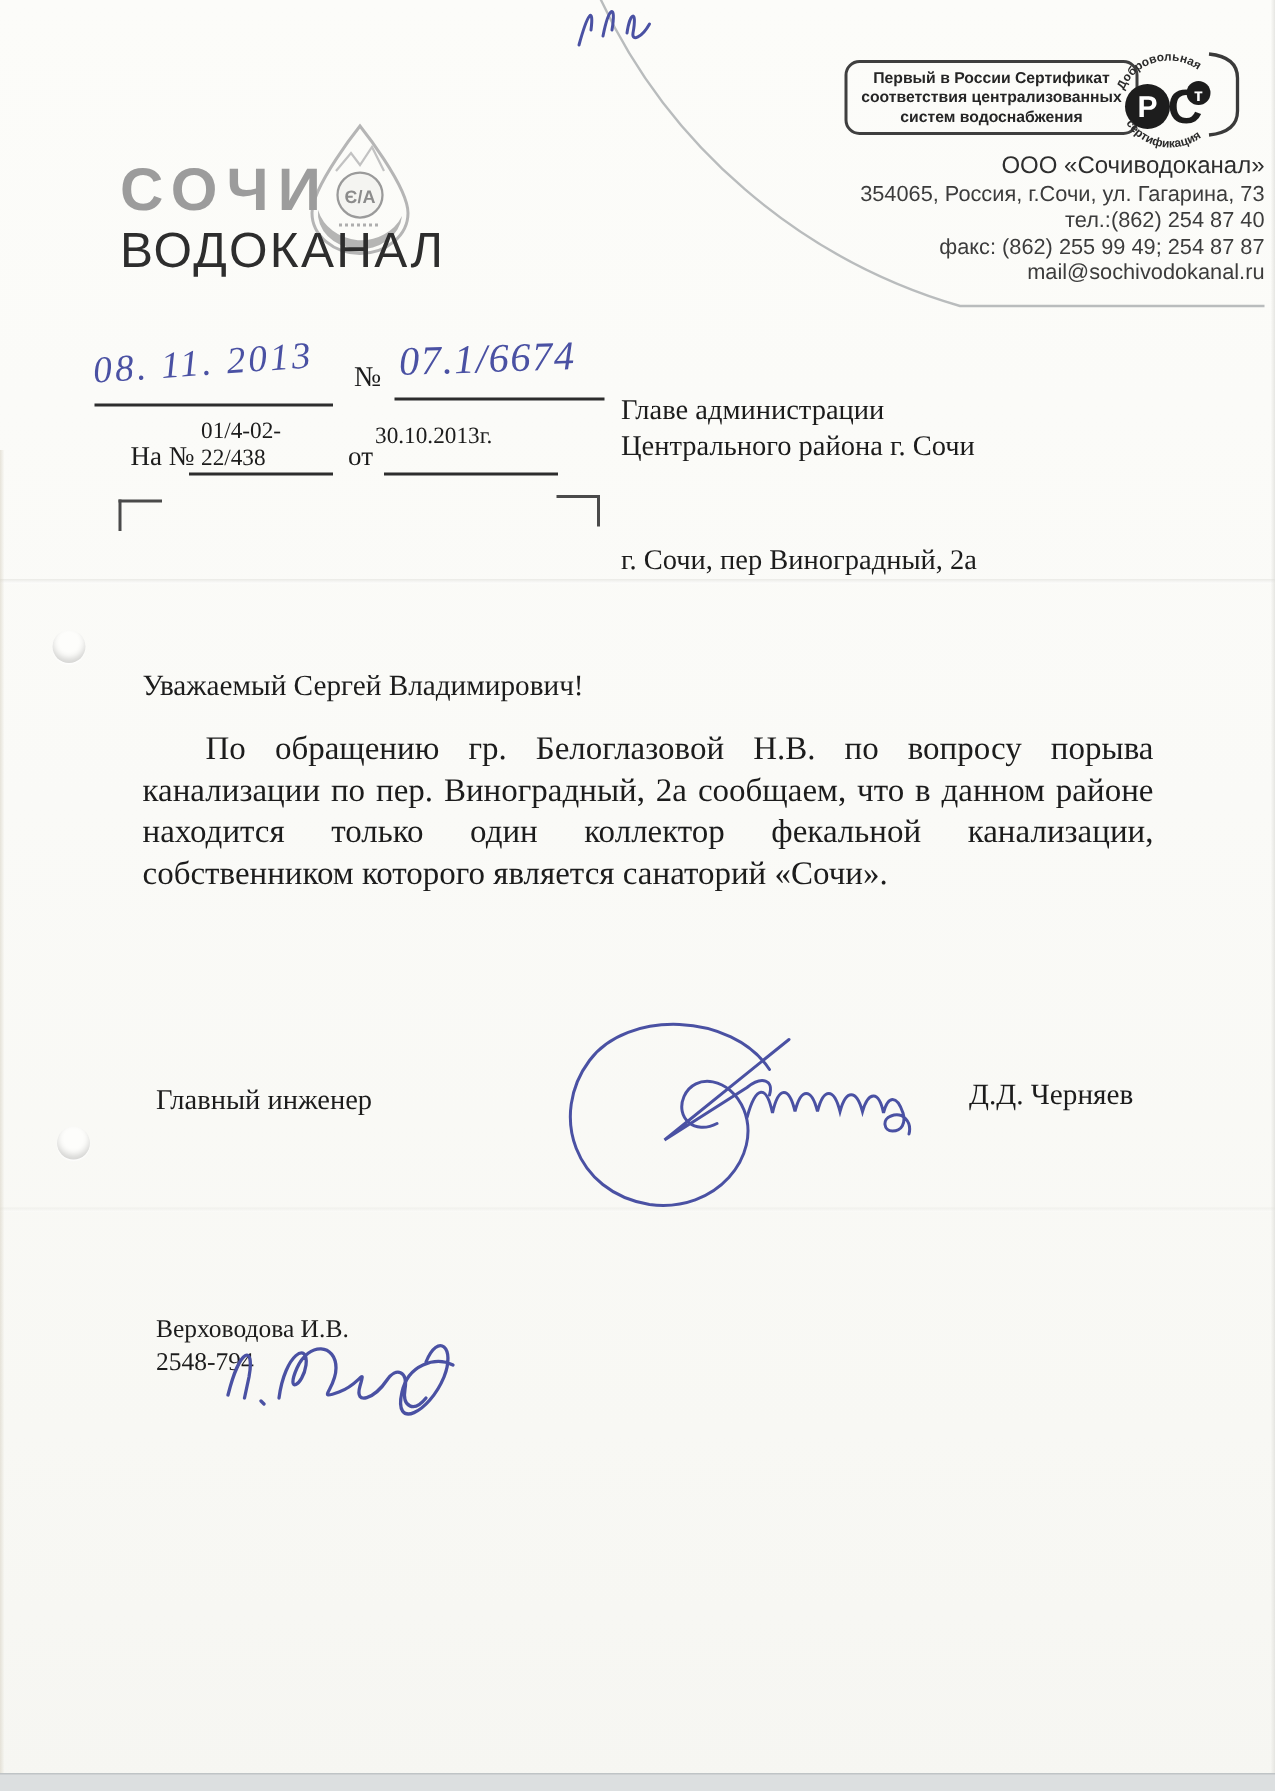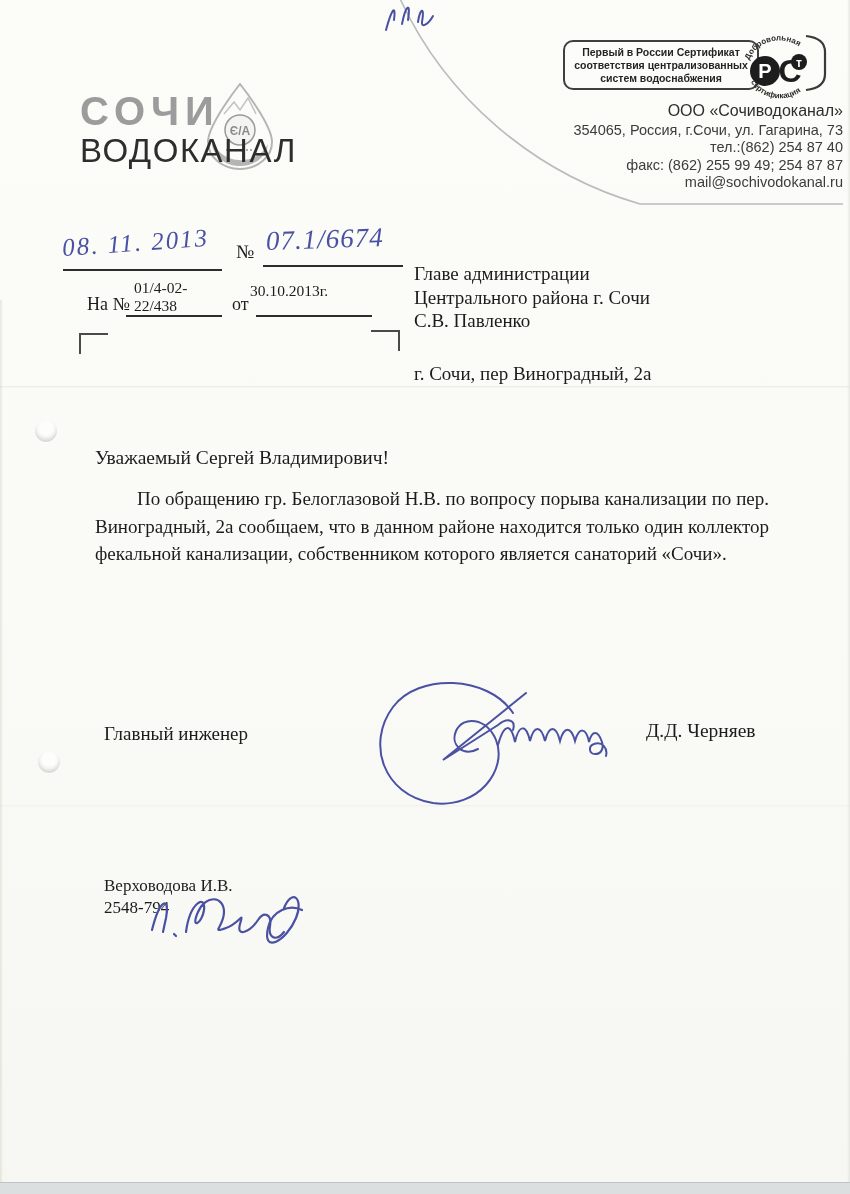--- a/index.html
+++ b/index.html
@@ -16,21 +16,21 @@
     display:flex;flex-direction:column;justify-content:center;
     font-family:"Liberation Sans",sans-serif;font-weight:bold;
     font-size:10.5px;line-height:13px;color:#252525;text-align:center;
   }
   .company{
     left:520px;top:102px;width:323px;text-align:right;
     font-family:"Liberation Sans",sans-serif;color:#3c3c3c;
     font-size:14.5px;line-height:17.5px;
   }
   .company .name{font-size:16px;font-weight:normal;color:#2e2e2e;margin-bottom:2px;}
-  .logo{left:80px;top:91px;font-family:"Liberation Sans",sans-serif;}
+  .logo{left:80px;top:107px;font-family:"Liberation Sans",sans-serif;}
   .logo .l1{font-size:40px;font-weight:bold;letter-spacing:6px;color:#9c9c9c;line-height:40px;}
   .logo .l2{font-size:33px;font-weight:normal;letter-spacing:1.5px;color:#2d2d2d;line-height:36px;margin-top:2px;}
   
   .hw{font-style:italic;color:#4a51a3;font-family:"Liberation Serif",serif;white-space:nowrap;}
   .hw-date{left:62px;top:229px;font-size:25px;letter-spacing:2px;transform:rotate(-4deg);}
   .hw-num{left:266px;top:224px;font-size:27px;letter-spacing:1px;transform:rotate(-2deg);}
   .rule{height:2px;background:#2d2d2d;}
   .u1{left:63px;top:269px;width:159px;}
   .u2{left:263px;top:265px;width:140px;}
   .u3{left:126px;top:315px;width:96px;}
@@ -41,21 +41,21 @@
   .ot-lbl{left:232px;top:294px;}
   .ref-in{left:134px;top:279px;font-size:15.5px;line-height:18px;}
   .ref-date{left:250px;top:282px;font-size:15.5px;}
   .corner{width:27px;height:19px;}
   .corner.lft{left:79px;top:333px;border-left:2px solid #4a4a4a;border-top:2px solid #4a4a4a;}
   .corner.rgt{left:371px;top:330px;border-right:2px solid #4a4a4a;border-top:2px solid #4a4a4a;}
   
   .recipient{left:414px;top:262px;font-size:19px;line-height:23.5px;}
   .recipient2{left:414px;top:362px;font-size:19px;line-height:23.5px;}
   .salutation{left:95px;top:447px;width:674px;text-align:left;font-size:19.5px;}
-  .body-text{left:95px;top:485px;width:674px;font-size:19px;line-height:27.5px;text-align:justify;}
+  .body-text{left:95px;top:485px;width:674px;font-size:22px;line-height:27.5px;text-align:justify;}
   .body-text p{margin:0;text-indent:42px;}
   .sign-pos{left:104px;top:723px;font-size:19px;}
   .sign-name{left:646px;top:720px;font-size:19.5px;}
   .executor{left:104px;top:875px;font-size:17px;line-height:22px;}
   
   .crease{left:0;width:850px;height:3px;
     background:linear-gradient(180deg,rgba(90,90,80,0.10),rgba(255,255,255,0.55));}
   .c1{top:386px;} .c2{top:805px;opacity:.55;}
   .hole{width:22px;height:22px;border-radius:50%;background:#fdfdfb;
     box-shadow:inset 0 -3px 4px rgba(0,0,0,0.16),0 1px 1px rgba(255,255,255,.8);}
@@ -143,21 +143,20 @@
   <div class="abs lbl ot-lbl">от</div>
   <div class="abs ref-date">30.10.2013г.</div>
   <div class="abs rule u4"></div>
 
   <div class="abs corner lft"></div>
   <div class="abs corner rgt"></div>
 
   <div class="abs recipient">
     <div>Главе администрации</div>
     <div>Центрального района г. Сочи</div>
-    <div>С.В. Павленко</div>
   </div>
   <div class="abs recipient2">
     <div>г. Сочи, пер Виноградный, 2а</div>
   </div>
 
   <div class="abs salutation">Уважаемый  Сергей Владимирович!</div>
   <div class="abs body-text">
     <p>По обращению гр. Белоглазовой Н.В. по вопросу порыва канализации  по пер. Виноградный, 2а сообщаем, что в данном районе находится только один коллектор фекальной канализации, собственником которого является  санаторий «Сочи».</p>
   </div>
 

